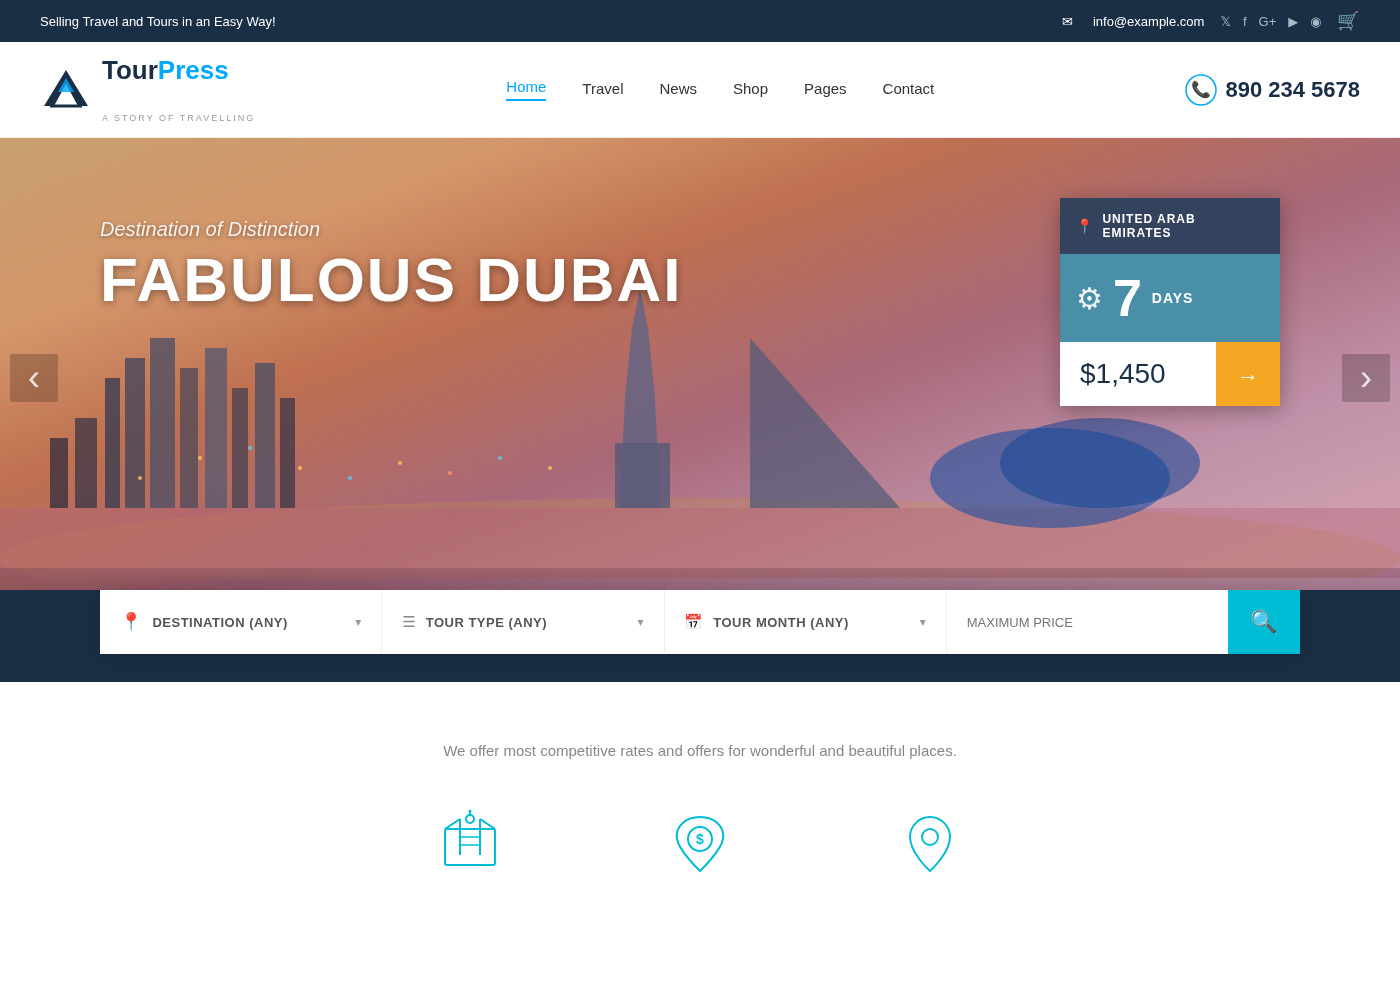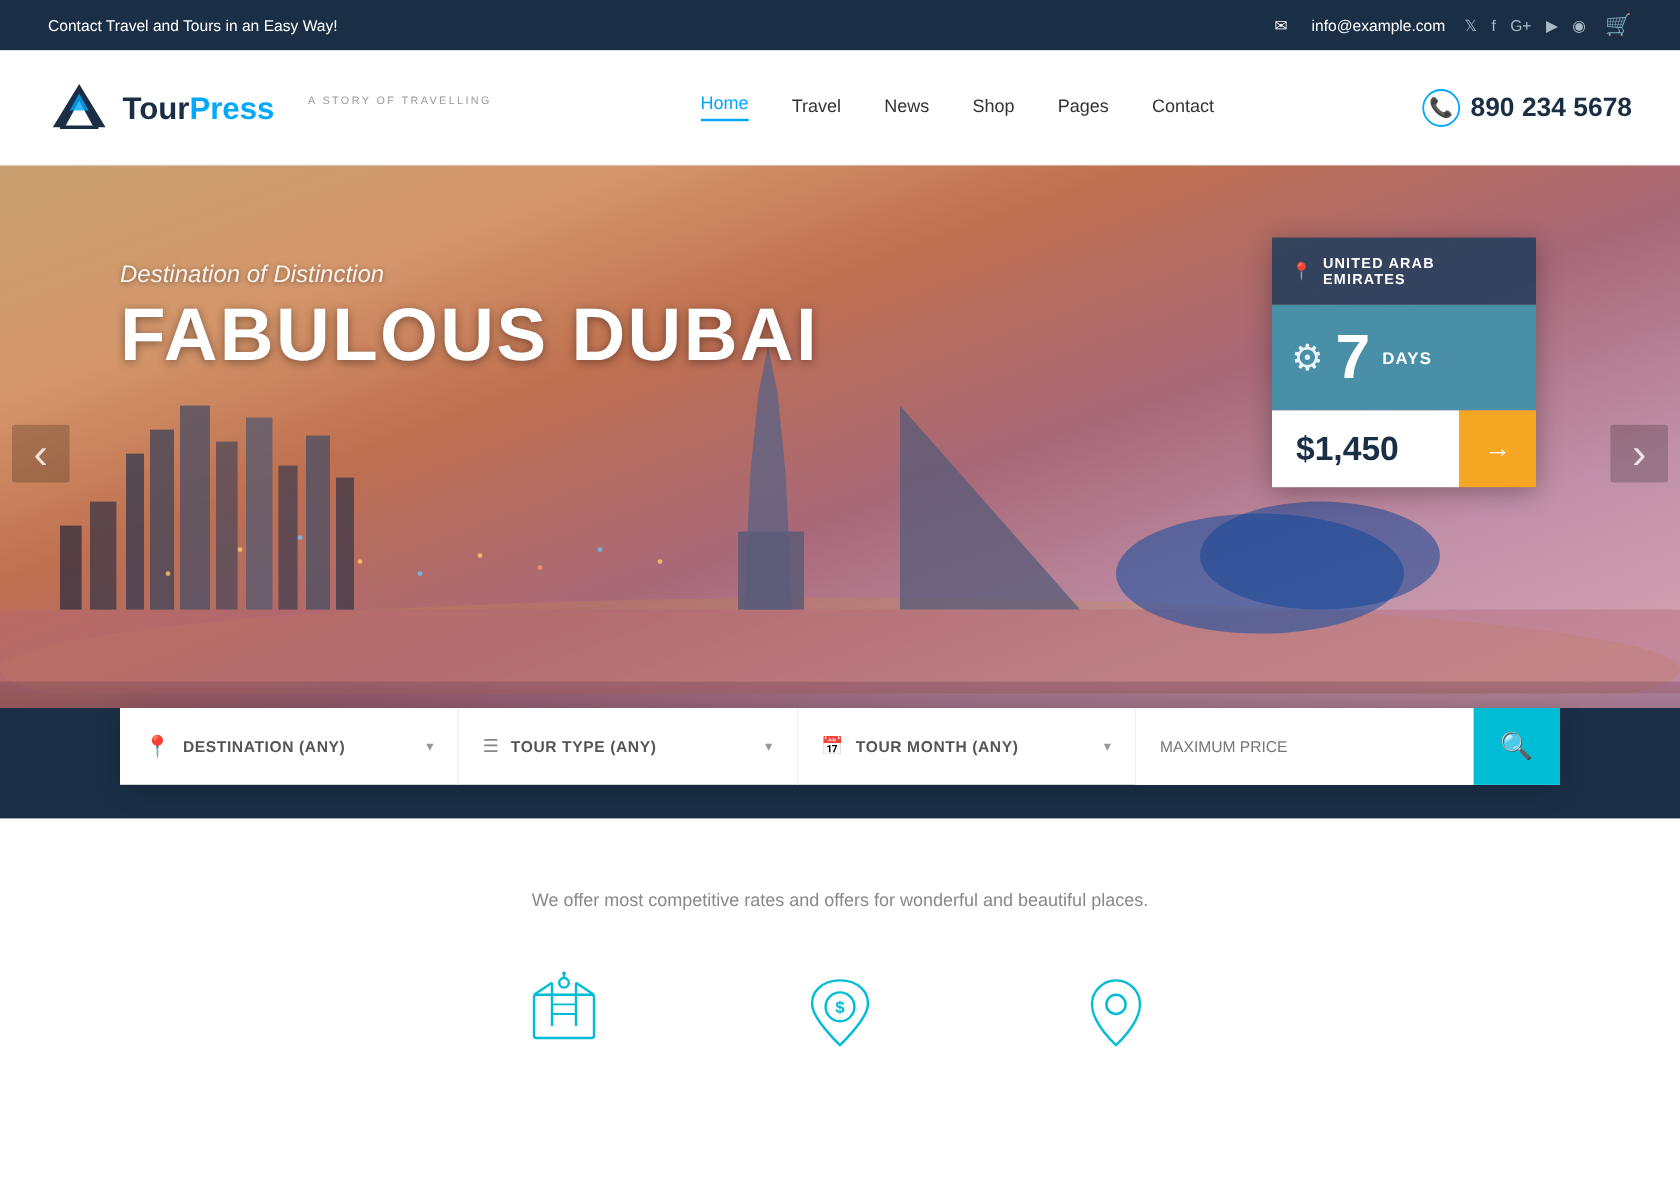--- a/index.html
+++ b/index.html
@@ -27,21 +27,21 @@
       background: #fff;
       display: flex;
       align-items: center;
       justify-content: space-between;
       padding: 0 40px;
       height: 96px;
       border-bottom: 1px solid #eee;
     }
     .logo { display: flex; align-items: center; gap: 10px; }
     .logo-icon { width: 52px; height: 52px; }
-    .logo-text { display: flex; flex-direction: row; gap: 28px; }
+    .logo-text { display: flex; flex-direction: column; gap: 28px; }
     .logo-name { font-size: 26px; font-weight: 700; color: #1a2e45; line-height: 1; }
     .logo-name span { color: #00a8ff; }
     .logo-tagline { font-size: 9px; letter-spacing: 2px; color: #999; text-transform: uppercase; margin-top: 2px; }
     nav { display: flex; align-items: flex-end; gap: 36px; }
     .nav-item { font-size: 15px; color: #333; text-decoration: none; cursor: pointer; padding-bottom: 4px; position: relative; }
     .nav-item.active { color: #00a8ff; border-bottom: 2px solid #00a8ff; }
     .phone-area { display: flex; align-items: center; gap: 8px; }
     .phone-icon { width: 32px; height: 32px; }
     .phone-number { font-size: 22px; font-weight: 700; color: #1a2e45; }
 
@@ -131,21 +131,21 @@
     .days-label { font-size: 14px; font-weight: 600; letter-spacing: 1px; }
     .gear-icon { font-size: 30px; opacity: 0.9; }
     .tour-card-price {
       display: flex;
       align-items: stretch;
     }
     .price-amount {
       background: #fff;
       color: #1a2e45;
       font-size: 28px;
-      font-weight: 700;
+      font-weight: 400;
       padding: 16px 20px;
       flex: 1;
       display: flex;
       align-items: center;
     }
     .price-arrow {
       background: #f5a623;
       color: #fff;
       width: 64px;
       display: flex;
@@ -233,21 +233,21 @@
       height: 70px;
       display: flex;
       align-items: center;
       justify-content: center;
     }
   </style>
 </head>
 <body>
 
 <div class="top-bar">
-  <span>Contact Travel and Tours in an Easy Way!</span>
+  <span>Selling Travel and Tours in an Easy Way!</span>
   <div class="top-bar-right">
     <span class="email-icon">✉</span>
     <span>info@example.com</span>
     <div class="social-icons">
       <span class="social-icon">𝕏</span>
       <span class="social-icon">f</span>
       <span class="social-icon">G+</span>
       <span class="social-icon">▶</span>
       <span class="social-icon">◉</span>
     </div>

